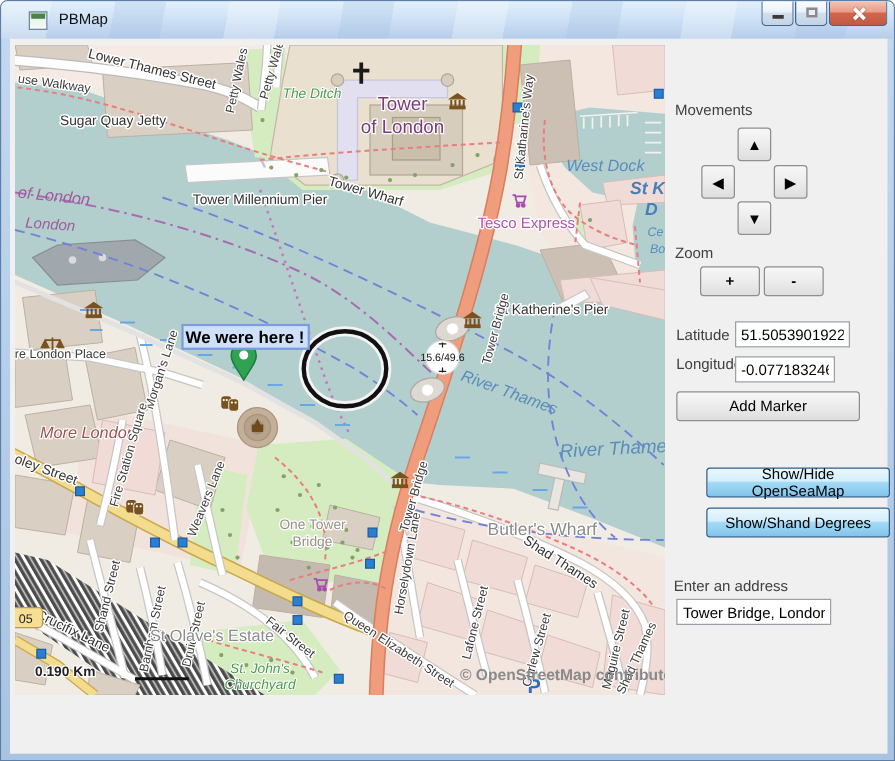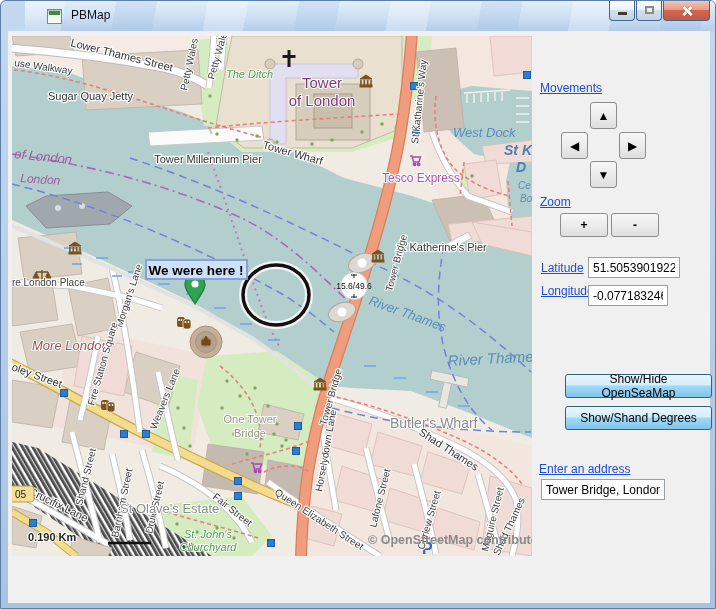--- a/index.html
+++ b/index.html
@@ -1,39 +1,39 @@
 <!DOCTYPE html>
 <html><head>
 <meta charset="utf-8">
 <style>
   html,body{margin:0;padding:0;background:#fff;font-family:"Liberation Sans",sans-serif;}
   .window{position:relative;width:716px;height:609px;box-sizing:border-box;
     background:linear-gradient(180deg,#c4d9f0,#a9c3e0);
     border:1px solid #5d7ea6;border-radius:6px 6px 0 0;overflow:hidden;}
   .titlebar{position:absolute;top:0;left:0;right:0;height:30px;
-    background:linear-gradient(180deg,#e3effb 0%,#cfe2f6 45%,#b6cdea 100%);margin-left:24px;}
+    background:linear-gradient(180deg,#e3effb 0%,#cfe2f6 45%,#b6cdea 100%);}
   .titlebar::after{content:"";position:absolute;inset:0;
     background:repeating-linear-gradient(100deg,rgba(255,255,255,.28) 0 40px,rgba(255,255,255,0) 40px 90px,rgba(160,190,225,.25) 90px 130px,rgba(255,255,255,0) 130px 180px);}
   .app-icon{position:absolute;left:22px;top:8px;width:15px;height:15px;z-index:2;
     border:1px solid #70879f;background:linear-gradient(180deg,#9fd49f 0%,#e8f4e8 40%,#f6fbf6 100%);box-sizing:border-box;}
   .app-icon::before{content:"";position:absolute;left:1px;right:1px;top:1px;height:4px;background:#4e7f4e;}
   .wtitle{position:absolute;left:46px;top:7px;font-size:12px;color:#111;z-index:2;}
   .caption{position:absolute;top:0;right:5px;display:flex;z-index:3;}
   .cap{height:20px;border:1px solid #44658c;border-top:none;border-radius:0 0 4px 4px;
     box-sizing:border-box;position:relative;margin-left:1px;}
   .cap.min,.cap.max{width:26px;background:linear-gradient(180deg,#fbfdfe 0%,#e9f1f9 45%,#d2dfec 50%,#c3d4e6 100%);}
   .cap.close{width:47px;background:linear-gradient(180deg,#f4c3b5 0%,#e89b86 45%,#d4654c 50%,#c05a45 100%);}
   .glyph-min{position:absolute;left:8px;bottom:5px;width:9px;height:3px;background:#3a3a3a;}
   .glyph-max{position:absolute;left:8px;top:5px;width:9px;height:8px;border:2px solid #8a8a8a;box-sizing:border-box;background:#e8eef5;}
   .glyph-x{position:absolute;left:50%;top:50%;width:12px;height:12px;transform:translate(-50%,-50%);}
   .glyph-x::before,.glyph-x::after{content:"";position:absolute;left:5px;top:0;width:3px;height:12px;background:#fff;box-shadow:0 0 1px #6b2316;}
   .glyph-x::before{transform:rotate(45deg);} .glyph-x::after{transform:rotate(-45deg);}
   .client{position:absolute;left:7px;top:30px;width:702px;height:572px;background:#f0f0f0;}
   .map{position:absolute;left:4px;top:5px;width:520px;height:520px;background:#f1ece3;overflow:hidden;}
-  .lbl{position:absolute;font-size:12px;color:#1d4ed8;white-space:nowrap;text-decoration:underline;}
+  .lbl{position:absolute;font-size:12px;color:#404040;white-space:nowrap;}
   .btn{position:absolute;font-size:12px;color:#000;border:1px solid #8e8e8e;border-radius:3px;
     background:linear-gradient(180deg,#f7f7f7 0%,#ececec 50%,#dedede 100%);
     display:flex;align-items:center;justify-content:center;box-sizing:border-box;cursor:default;font-family:inherit;}
   .btn.blue{border-color:#2c628b;background:linear-gradient(180deg,#eaf7fd 0%,#d3eefb 45%,#a3daf5 50%,#82c4ec 100%);margin-left:24px;}
   .tb{position:absolute;border:1px solid #9aa0a6;font-size:12px;padding:1px 4px;background:#fff;box-sizing:border-box;font-family:inherit;color:#000;}
   
   text{font-family:"Liberation Sans",sans-serif;}
   .m-st{font-size:10px;fill:#3c3c3c;paint-order:stroke;stroke:#ffffff;stroke-width:2.2px;stroke-linejoin:round;}
   .m-st11{font-size:11px;fill:#333;paint-order:stroke;stroke:#fff;stroke-width:2.4px;stroke-linejoin:round;}
   .m-area{font-size:13px;fill:#8c8c8c;paint-order:stroke;stroke:#fff;stroke-width:2px;stroke-linejoin:round;}
@@ -451,19 +451,20 @@
 
     <span class="lbl" style="left:532px;top:164px">Zoom</span>
     <button class="btn" style="left:552px;top:182px;width:48px;height:24px;font-weight:bold">+</button>
     <button class="btn" style="left:603px;top:182px;width:48px;height:24px;font-weight:bold">-</button>
 
     <span class="lbl" style="left:533px;top:230px">Latitude</span>
     <input class="tb" style="left: 580px; top: 226px; width: 92px; height: 21px;" value="51.5053901922">
     <span class="lbl" style="left:533px;top:253px">Longitude</span>
     <input class="tb" style="left: 580px; top: 254px; width: 80px; height: 21px;" value="-0.0771832466">
 
+    <button class="btn" style="left:533px;top:282px;width:147px;height:24px">Add Marker</button>
     <button class="btn blue" style="left:533px;top:343px;width:147px;height:24px">Show/Hide OpenSeaMap</button>
     <button class="btn blue" style="left:533px;top:375px;width:147px;height:24px">Show/Shand Degrees</button>
 
     <span class="lbl" style="left:531px;top:431px">Enter an address</span>
     <input class="tb" style="left: 533px; top: 448px; width: 124px; height: 21px;" value="Tower Bridge, London">
   </div>
 </div>
 
 </body></html>

